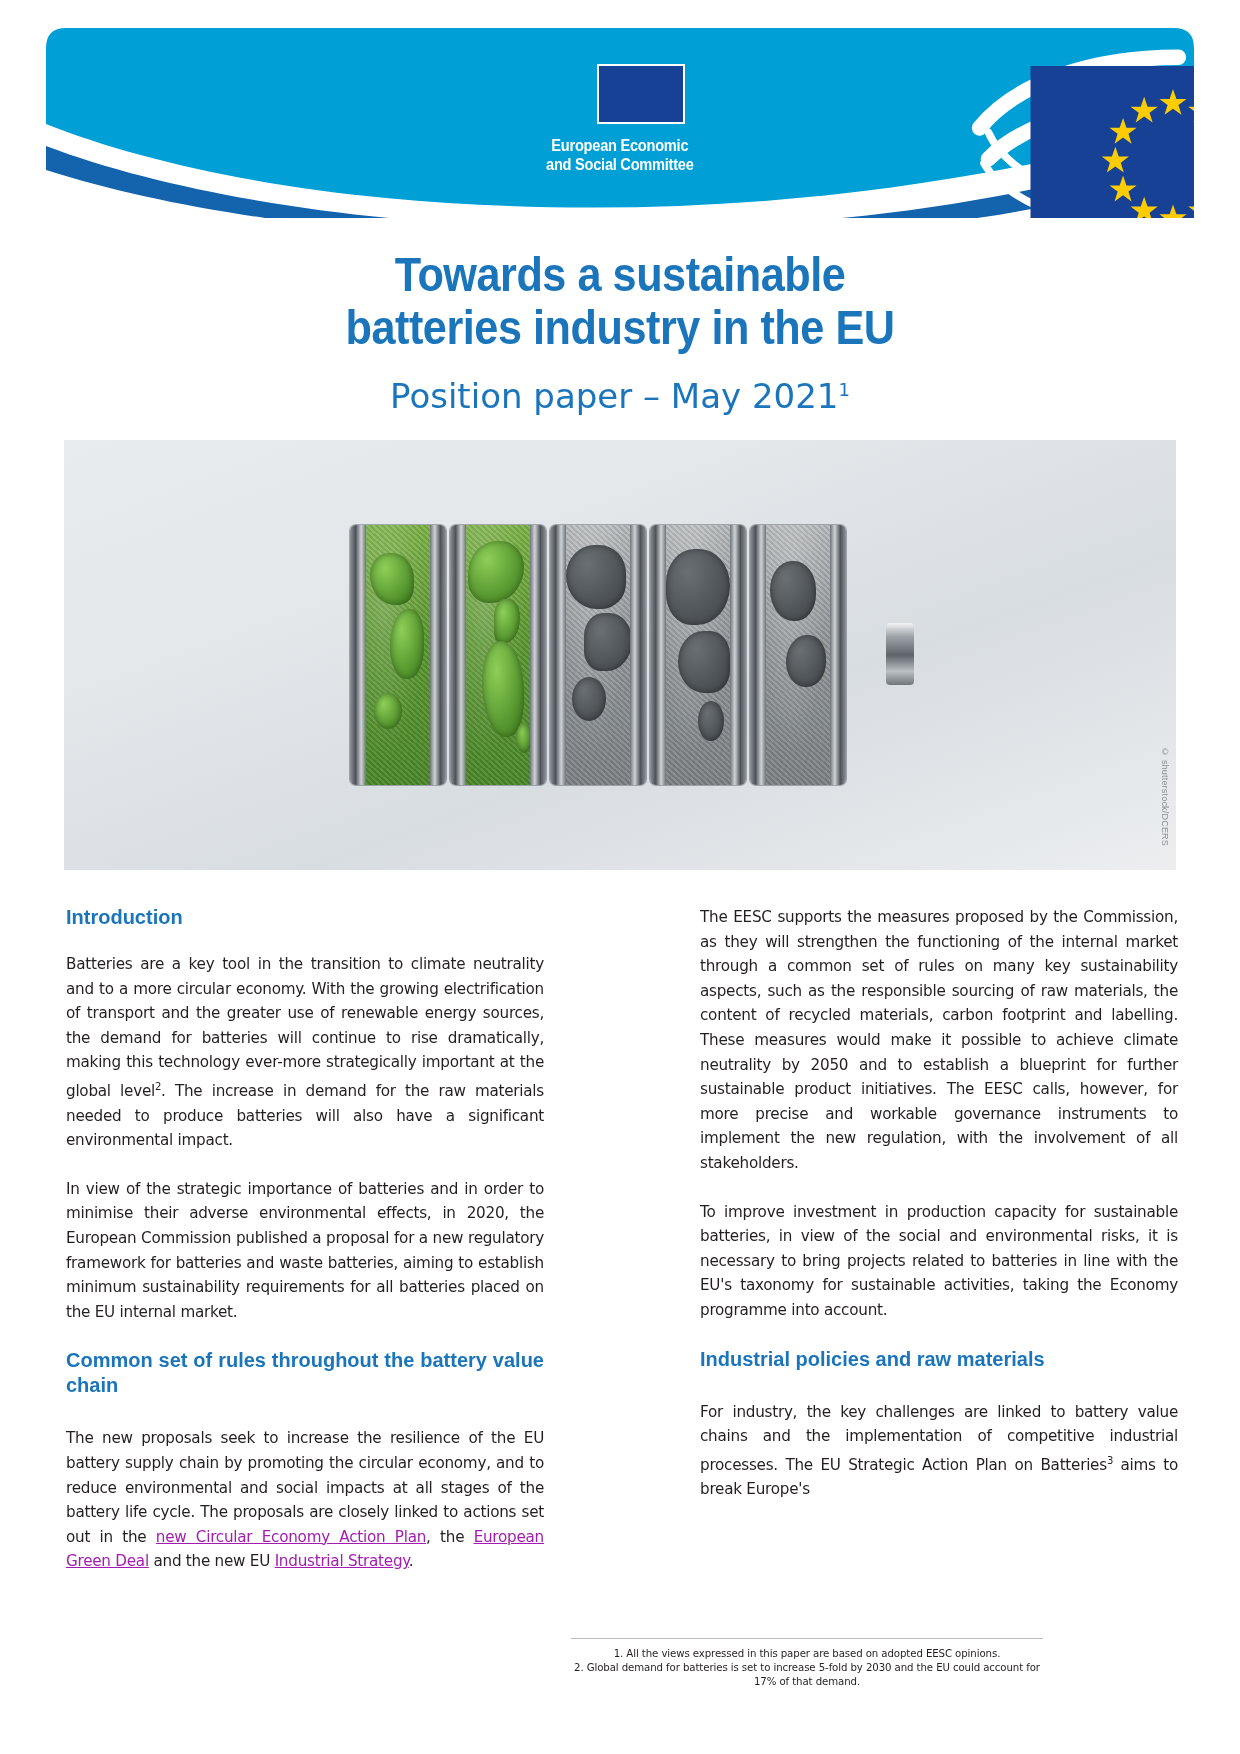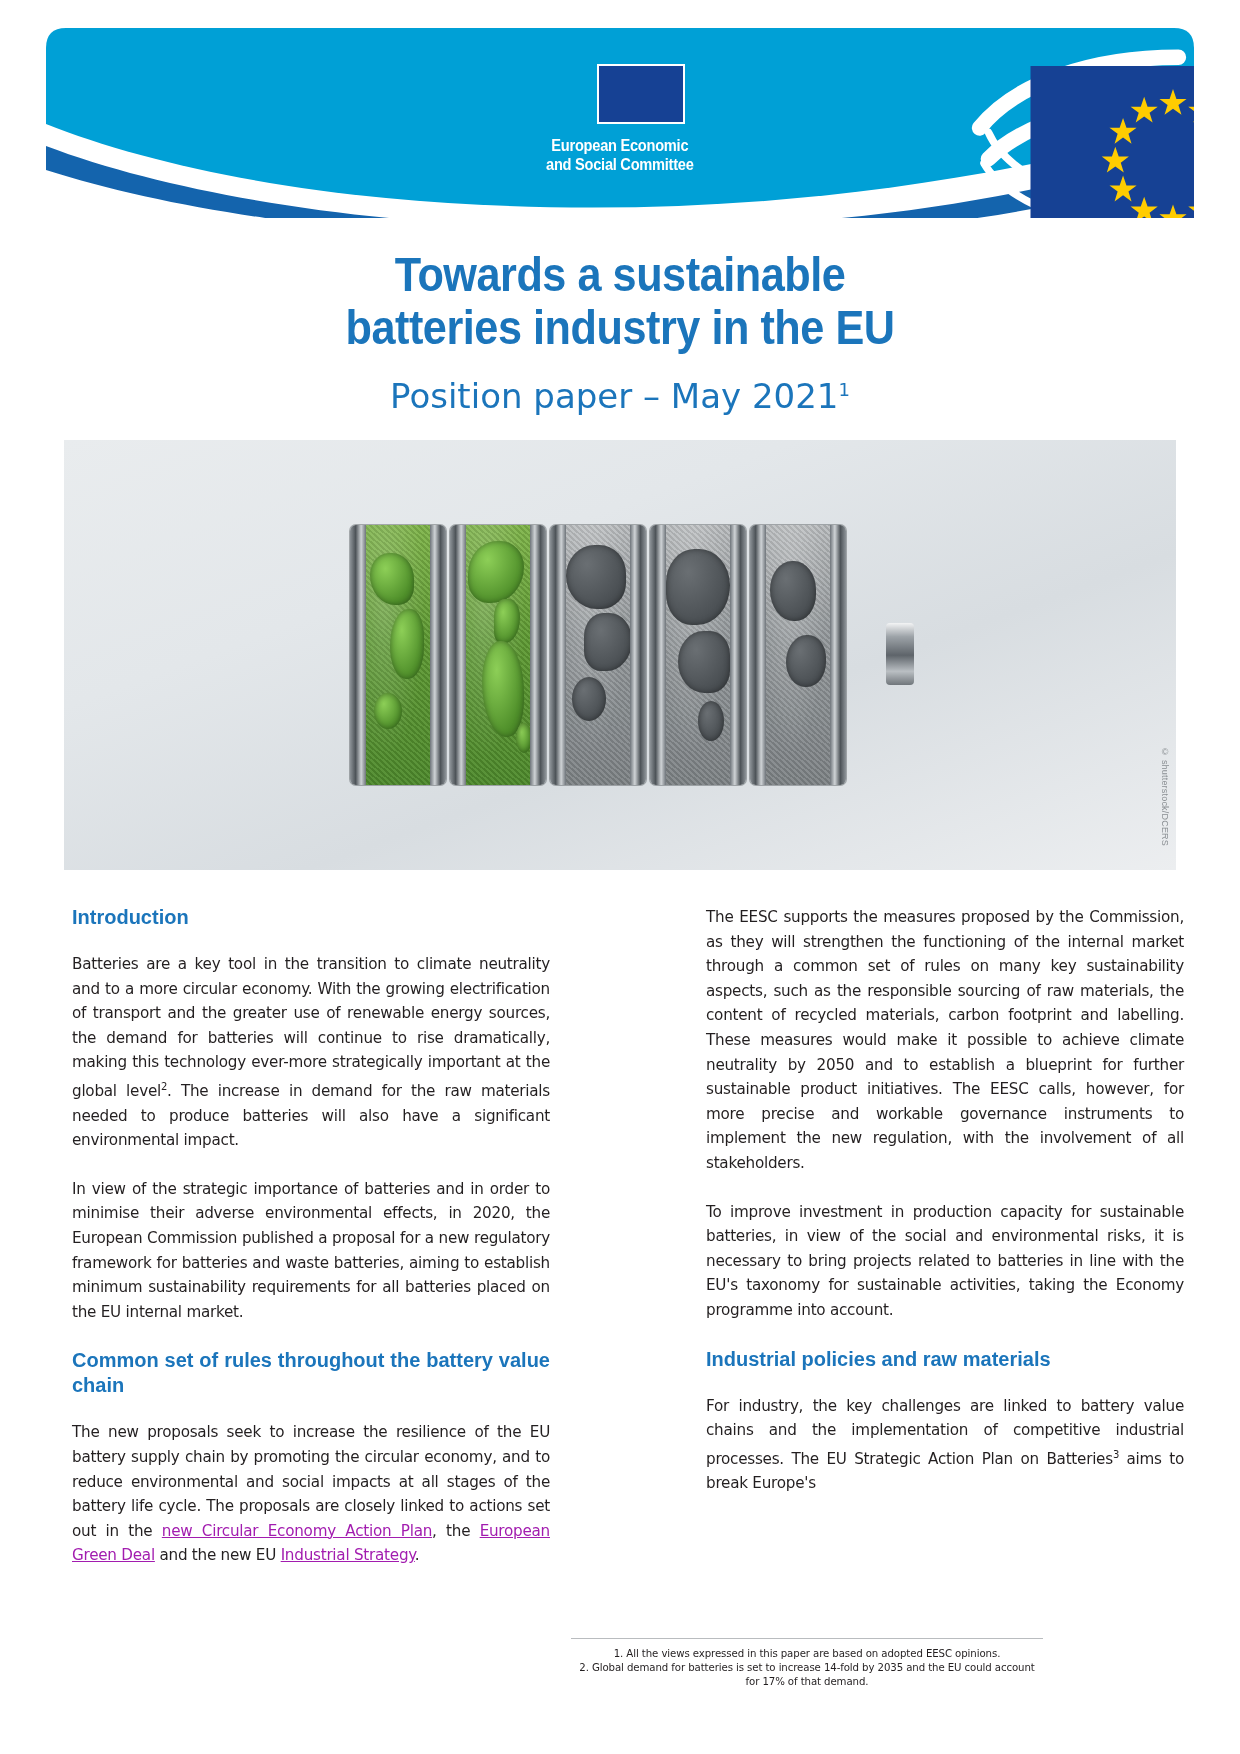--- a/index.html
+++ b/index.html
@@ -168,39 +168,39 @@
     font-family: "Liberation Sans", sans-serif;
     font-size: 9px;
     color: #8a8f93;
     writing-mode: vertical-rl;
     letter-spacing: .2px;
   }
 
   
   .columns {
     position: absolute;
-    left: 72px;
+    left: 66px;
     top: 905px;
     width: 1112px;
     height: 700px;
     display: flex;
     justify-content: space-between;
   }
   .col { width: 478px; }
   h2.sec {
     color: #1b75bb;
     font-family: "Liberation Sans", sans-serif;
     font-weight: bold;
     font-size: 20px;
     line-height: 25px;
     margin: 0 0 22px 0;
     text-align: justify;
     text-align-last: left;
   }
-  h2.sec.tight { margin-bottom: 22px; }
+  h2.sec.tight { margin-bottom: 28px; }
   p.body {
     font-family: "DejaVu Sans", sans-serif;
     font-size: 15.2px;
     line-height: 24.6px;
     margin: 0 0 24px 0;
     text-align: justify;
     color: #231f20;
     letter-spacing: -0.25px;
   }
   p.body:last-child { margin-bottom: 0; }
@@ -406,14 +406,14 @@
     <h2 class="sec tight">Industrial policies and raw materials</h2>
 
     <p class="body"><span>For industry, the key challenges are linked to battery value chains and the implementation of competitive industrial processes. The EU Strategic Action Plan on Batteries</span><sup>3</sup><span> aims to break Europe's</span></p>
   </div>
 
 </div>
 
 <div class="footnotes">
   <hr class="fn-rule">
   <p class="fn">1.  All the views expressed in this paper are based on adopted EESC opinions.</p>
-  <p class="fn">2.  Global demand for batteries is set to increase 14-fold by 2035 and the EU could account for 17% of that demand.</p>
+  <p class="fn">2.  Global demand for batteries is set to increase 5-fold by 2030 and the EU could account for 17% of that demand.</p>
 </div>
 
 </body></html>

